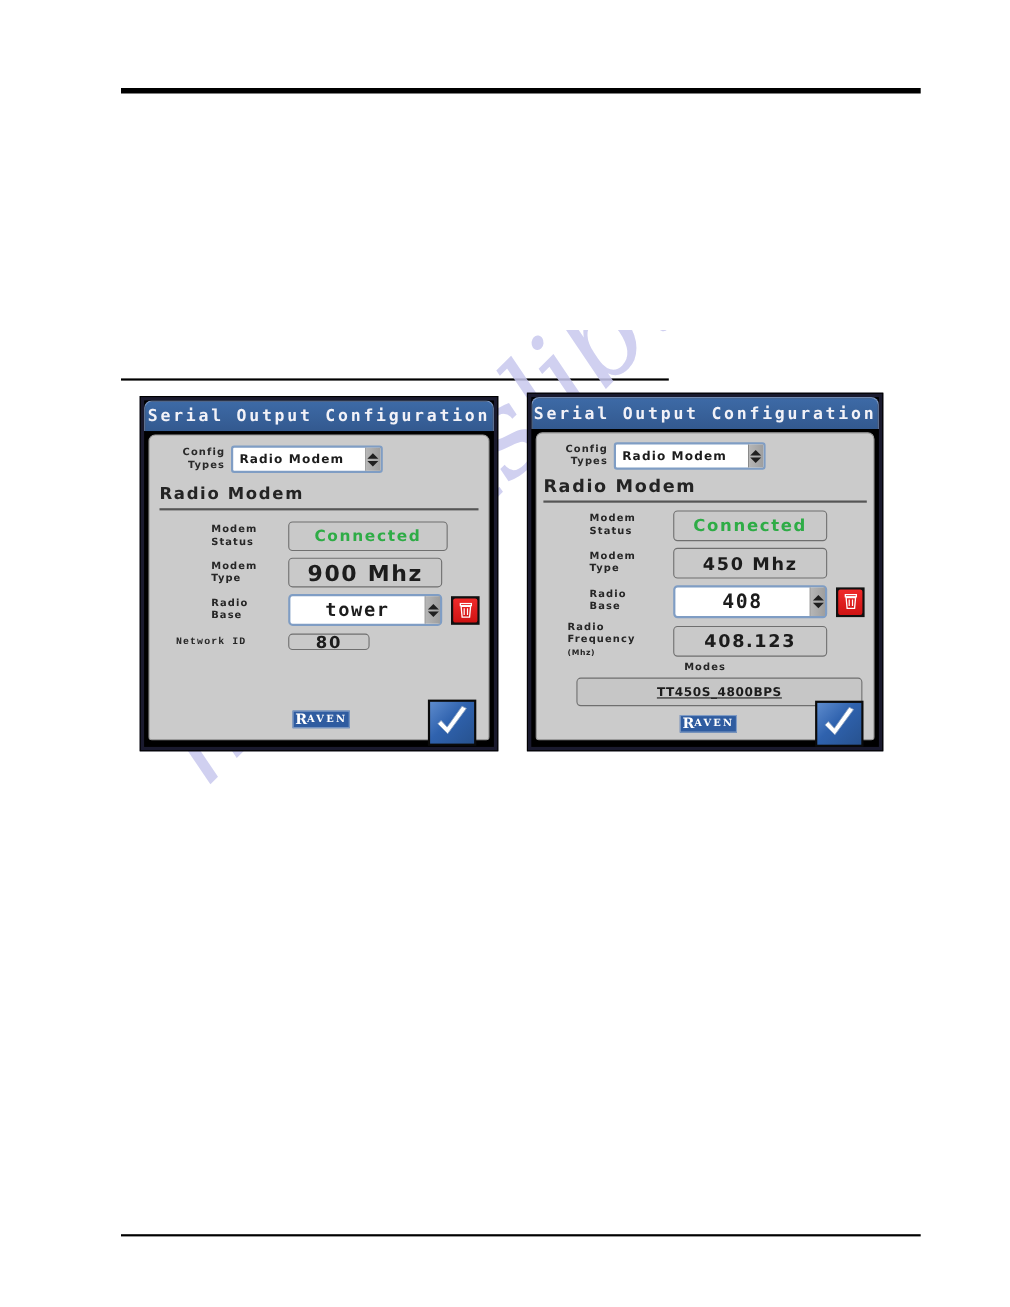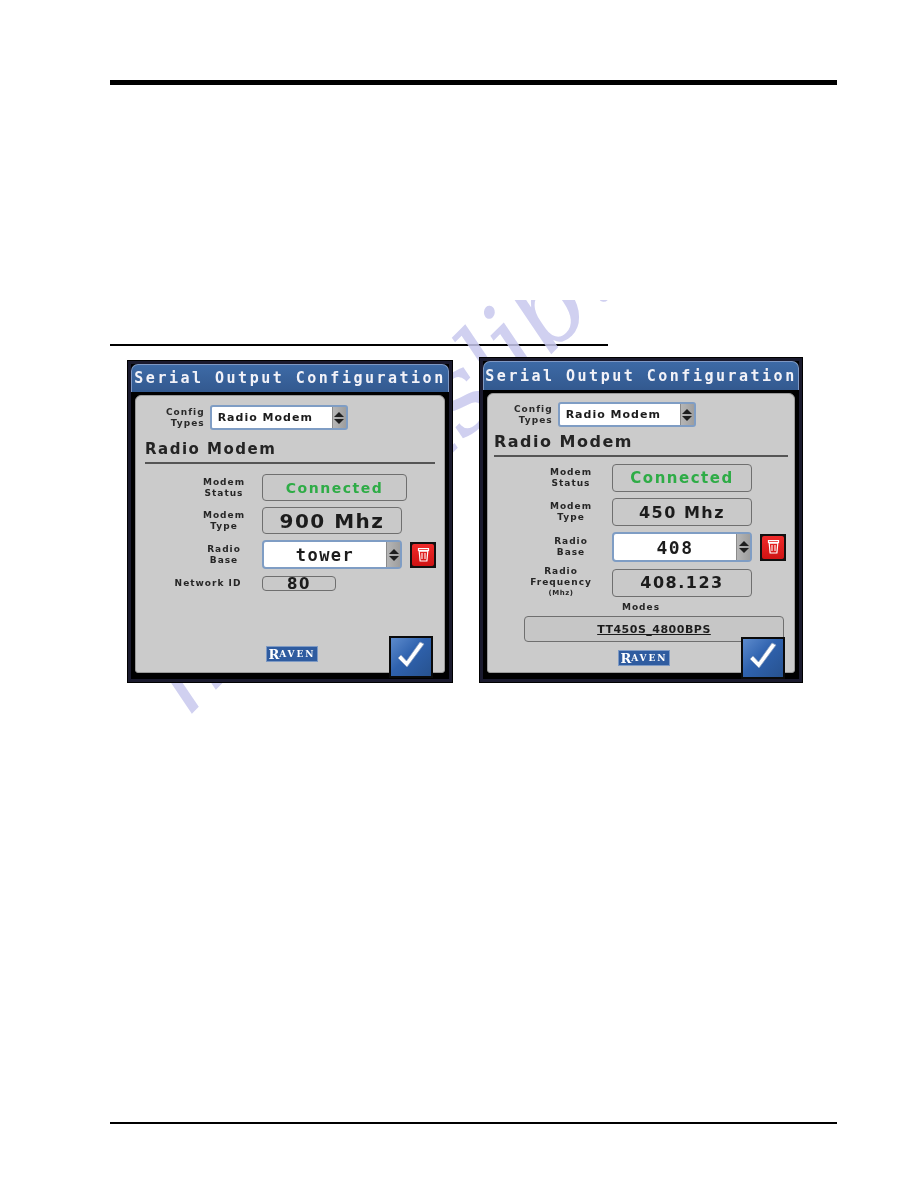--- a/index.html
+++ b/index.html
@@ -186,21 +186,21 @@
   .frow {
     position: absolute;
     display: flex;
     align-items: center;
   }
   .flabel {
     font-family: "DejaVu Sans", sans-serif;
     font-weight: bold;
     font-size: 9px;
     color: #262626;
-    text-align: center;
+    text-align: left;
     line-height: 11px;
     letter-spacing: 1px;
   }
   .flabel .sub {
     display: block;
     font-size: 7px;
     letter-spacing: 0.5px;
   }
   .fbox {
     background: #c9c9c9;
@@ -375,21 +375,21 @@
               <rect x="1.5" y="0.5" width="10" height="2" fill="none" stroke="#fff" stroke-width="1.2"></rect>
               <path d="M2.2 3.2 h8.6 l-0.9 9.8 h-6.8 z" fill="none" stroke="#fff" stroke-width="1.2"></path>
               <line x1="5" y1="5" x2="5" y2="11" stroke="#fff" stroke-width="1.1"></line>
               <line x1="8" y1="5" x2="8" y2="11" stroke="#fff" stroke-width="1.1"></line>
             </svg>
           </div>
         </div>
       </div>
 
       <div class="frow" style="left:24px; top:180px;">
-        <div class="flabel" style="width:96px; margin-right:6px;">
+        <div class="flabel" style="width:96px; margin-right:6px;font-family:Liberation Mono, monospace;">
           <div>Network ID</div>
         </div>
         <div class="fbox" style="width:74px; height:15px; font-size:15px;">80</div>
       </div>
 
       <div class="raven" style="left:130px; top:250px; width:52px; height:16px;">
         <span class="r1">R</span>
           <span class="r2">AVEN</span>
       </div>
 

